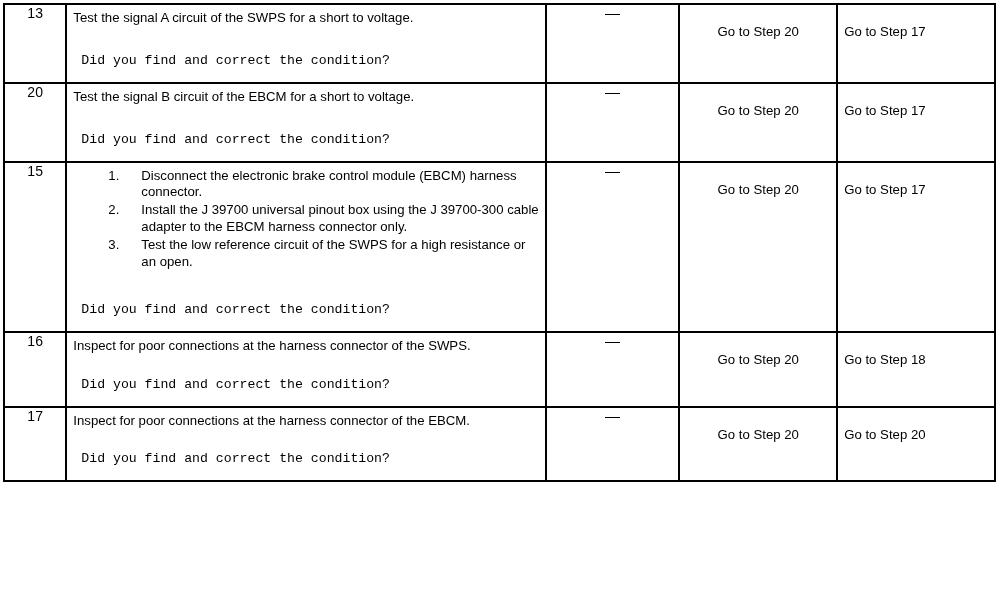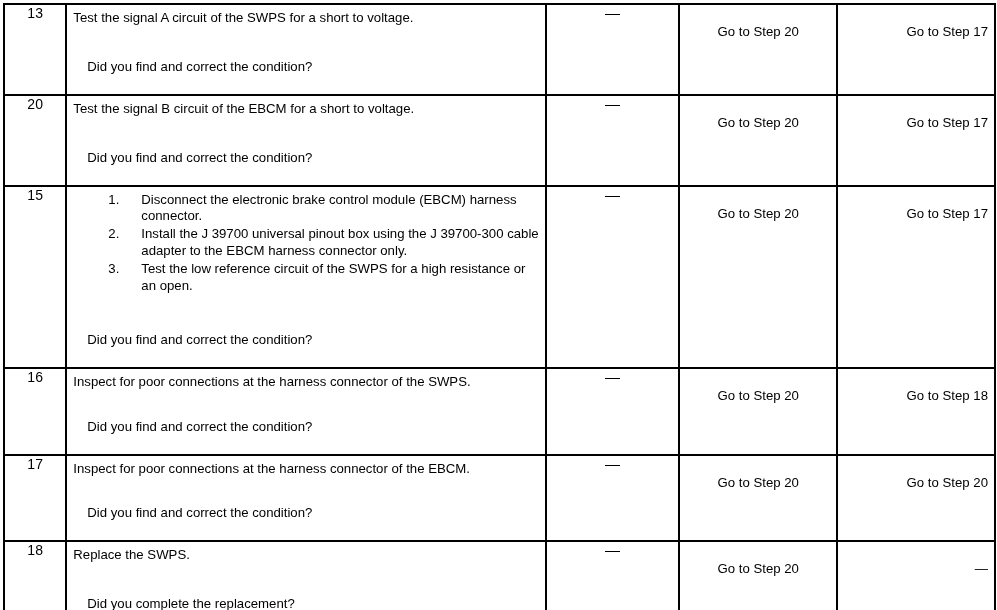--- a/index.html
+++ b/index.html
@@ -28,30 +28,30 @@
     border: 2px solid #000000;
     vertical-align: top;
     padding: 0;
     font-size: 13.2px;
     line-height: 1.28;
   }
   .c-step  { width: 60px;  text-align: center; vertical-align: middle; }
   .c-action{ width: 475px; }
   .c-value { width: 131px; text-align: center; vertical-align: middle; }
   .c-yes   { width: 155px; text-align: center; vertical-align: bottom; }
-  .c-no    { width: 155px; text-align: right; vertical-align: bottom; }
+  .c-no    { width: 155px; text-align: left; vertical-align: bottom; }
 
   .step-num {
     display: block;
     text-align: center;
     font-size: 14px;
   }
   .action-cell { padding: 5px 6px 4px 6px; }
   .action-top { margin: 0; }
-  .action-q { margin: 14px; }
+  .action-q { margin: 8px; font-family: Liberation Mono, monospace; }
   .gap-sm { height: 14px; }
   .gap-md { height: 18px; }
   .gap-lg { height: 22px; }
 
   ol.substeps {
     margin: 0 0 0 0;
     padding-left: 0;
     list-style: none;
   }
   ol.substeps li {
@@ -200,37 +200,16 @@
           <span class="dash">—</span>
         </td>
         <td class="c-yes">
           <span class="answer">Go to Step 20</span>
         </td>
         <td class="c-no">
           <span class="answer">Go to Step 20</span>
         </td>
       </tr>
 
-      <tr>
-        <td class="c-step">
-          <span class="step-num">18</span>
-        </td>
-        <td class="c-action">
-          <div class="action-cell">
-            <p class="action-top">Replace the SWPS.</p>
-            <div class="gap-md"></div>
-            <p class="action-q">Did you complete the replacement?</p>
-          </div>
-        </td>
-        <td class="c-value">
-          <span class="dash">—</span>
-        </td>
-        <td class="c-yes">
-          <span class="answer">Go to Step 20</span>
-        </td>
-        <td class="c-no">
-          <span class="answer">—</span>
-        </td>
-      </tr>
 
     </tbody>
   </table>
 </div>
 
 </body></html>

